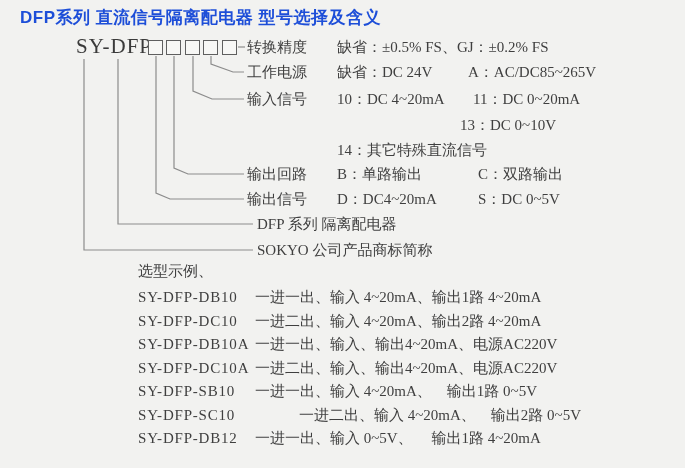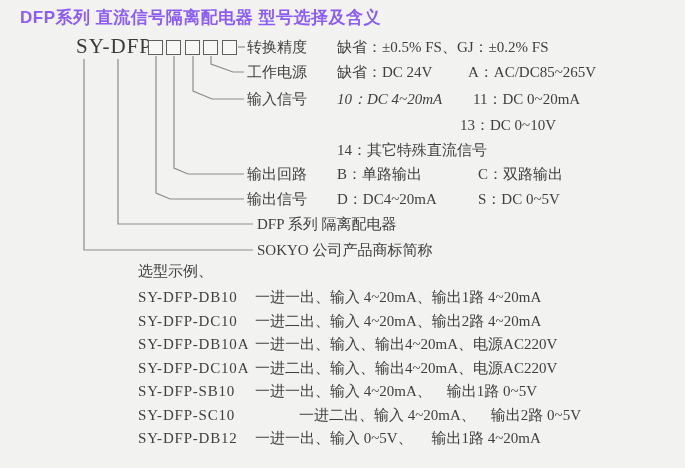--- a/index.html
+++ b/index.html
@@ -5,21 +5,21 @@
   html,body { margin:0; padding:0; }
   .stage {
     position:relative; width:685px; height:468px;
     background:#f2f2f0; overflow:hidden;
     font-family:"Liberation Serif","DejaVu Serif",serif;
     color:#3f3f3f;
   }
   .t { position:absolute; white-space:nowrap; font-size:15px; line-height:17px; }
   .title {
     font-family:"Liberation Sans","DejaVu Sans",sans-serif;
-    font-weight:bold; font-size:17px; color:#8b5cf6; letter-spacing:0.5px;
+    font-weight:bold; font-size:17px; color:#1d4ed8; letter-spacing:0.5px;
   }
   .model { font-size:21px; letter-spacing:1px; color:#3a3a3a; }
   .mono-model { letter-spacing:0.8px; }
   .box {
     position:absolute; width:15px; height:15px; box-sizing:border-box;
     border:1.5px solid #5f5f5f; background:#f7f7f5; top:40px;
   }
   svg.lines { position:absolute; left:0; top:0; pointer-events:none; }
   svg.lines * { fill:none; stroke:#8c8c8c; stroke-width:1.2; }
 </style>
@@ -49,21 +49,21 @@
   </svg>
 
   <div class="t" style="left:247px; top:39px;">转换精度</div>
   <div class="t" style="left:337px; top:39px;font-family:Liberation Serif, serif;">缺省：±0.5% FS、GJ：±0.2% FS</div>
 
   <div class="t" style="left:247px; top:64px;">工作电源</div>
   <div class="t" style="left:337px; top:64px;">缺省：DC 24V</div>
   <div class="t" style="left:468px; top:64px;">A：AC/DC85~265V</div>
 
   <div class="t" style="left:247px; top:91px;">输入信号</div>
-  <div class="t" style="left:337px; top:91px;font-style:italic;">10：DC 4~20mA</div>
+  <div class="t" style="left:337px; top:91px;">10：DC 4~20mA</div>
   <div class="t" style="left:473px; top:91px;">11：DC 0~20mA</div>
 
   <div class="t" style="left:460px; top:117px;">13：DC 0~10V</div>
 
   <div class="t" style="left:337px; top:142px;text-align:right;">14：其它特殊直流信号</div>
 
   <div class="t" style="left:247px; top:166px;">输出回路</div>
   <div class="t" style="left:337px; top:166px;">B：单路输出</div>
   <div class="t" style="left:478px; top:166px;">C：双路输出</div>
 

